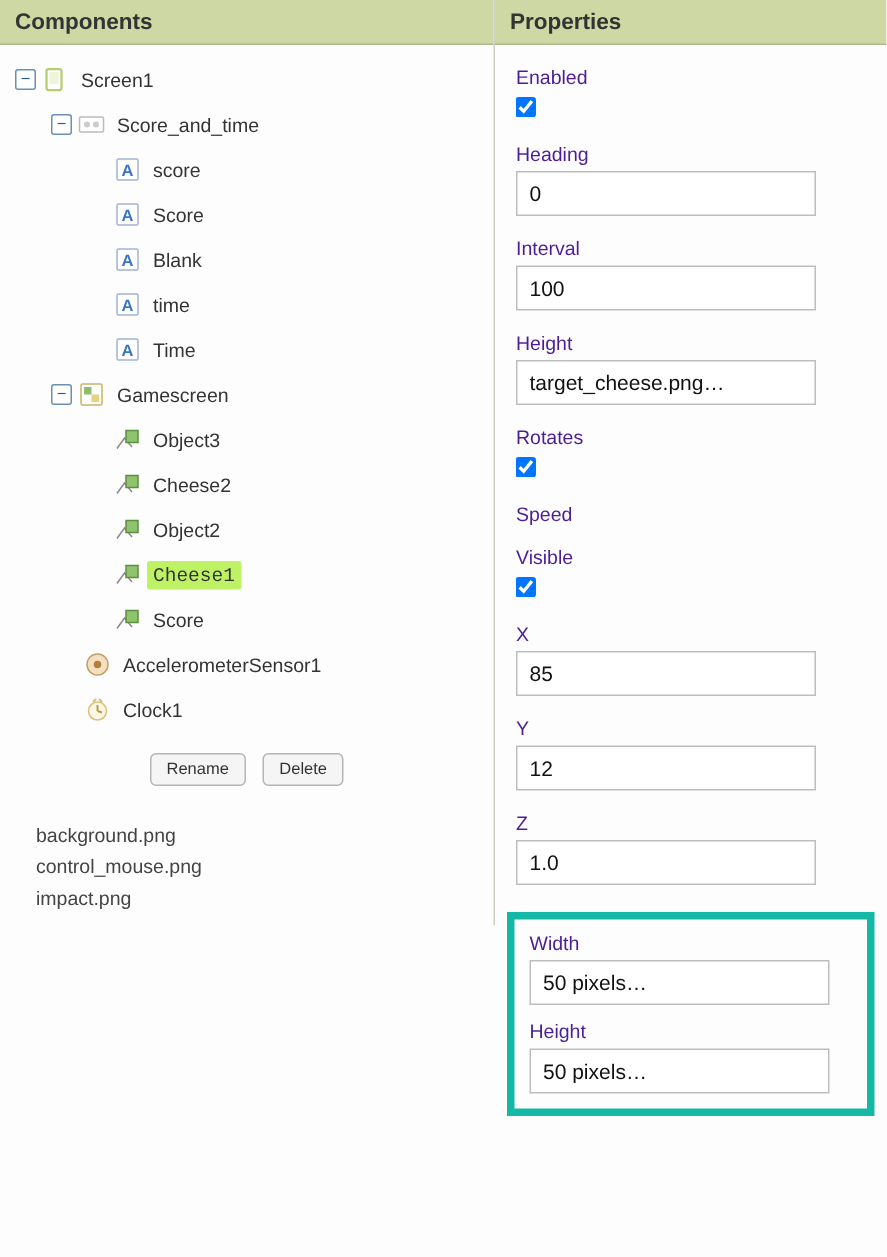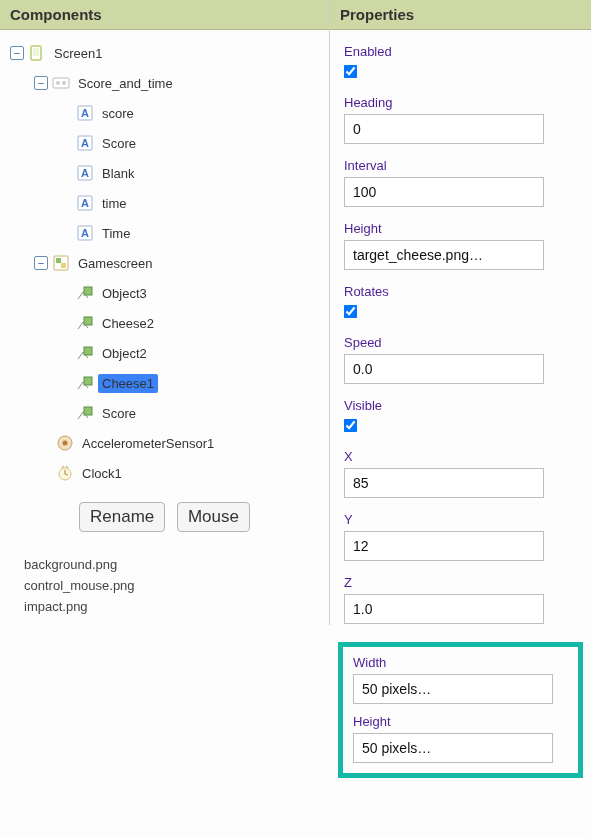--- a/index.html
+++ b/index.html
@@ -59,41 +59,42 @@
     margin-right: 4px;
     flex-shrink: 0;
     cursor: pointer;
   }
   .node-label {
     color: #333;
     padding: 2px 4px;
     border-radius: 2px;
   }
   .row.selected .node-label {
-    background: #3b82f6;
+    background: #bef264;
+    font-family: Liberation Mono, monospace;
   }
   
   .ic {
     width: 18px; height: 18px;
     margin-right: 4px;
     display:inline-flex; align-items:center; justify-content:center;
     flex-shrink:0;
   }
   .ic svg { width:18px; height:18px; display:block; }
   
   .btnrow {
     text-align: center;
     padding: 10px 0 14px 0;
   }
   button.uibtn {
     background: #f5f5f5;
     border: 1px solid #b5b5b5;
     border-radius: 4px;
     padding: 4px 10px;
-    font-size: 17px;
+    font-size: 11px;
     color: #333;
     margin: 0 4px;
     cursor: pointer;
   }
   
   .media-list {
     padding: 8px 4px 8px 24px;
     color: #444;
     font-size: 13px;
   }
@@ -297,21 +298,21 @@
               <path d="M9 10 L9 6 M9 10 L12 11" stroke="#b89a4a" stroke-width="1.3"></path>
             </svg>
         </span>
         <span class="node-label">Clock1</span>
       </div>
 
     </div>
 
     <div class="btnrow">
       <button class="uibtn">Rename</button>
-      <button class="uibtn">Mouse</button>
+      <button class="uibtn">Delete</button>
     </div>
 
     <div class="media-list">
       <div>background.png</div>
       <div>control_mouse.png</div>
       <div>impact.png</div>
     </div>
   </div>
 
   <div class="right">
@@ -338,21 +339,20 @@
         <input type="text" value="target_cheese.png…" style="">
       </div>
 
       <div class="prop">
         <div class="prop-label">Rotates</div>
         <input type="checkbox" checked="" style="">
       </div>
 
       <div class="prop">
         <div class="prop-label">Speed</div>
-        <input type="text" value="0.0" style="">
       </div>
 
       <div class="prop">
         <div class="prop-label">Visible</div>
         <input type="checkbox" checked="" style="">
       </div>
 
       <div class="prop">
         <div class="prop-label">X</div>
         <input type="text" value="85" style="">

